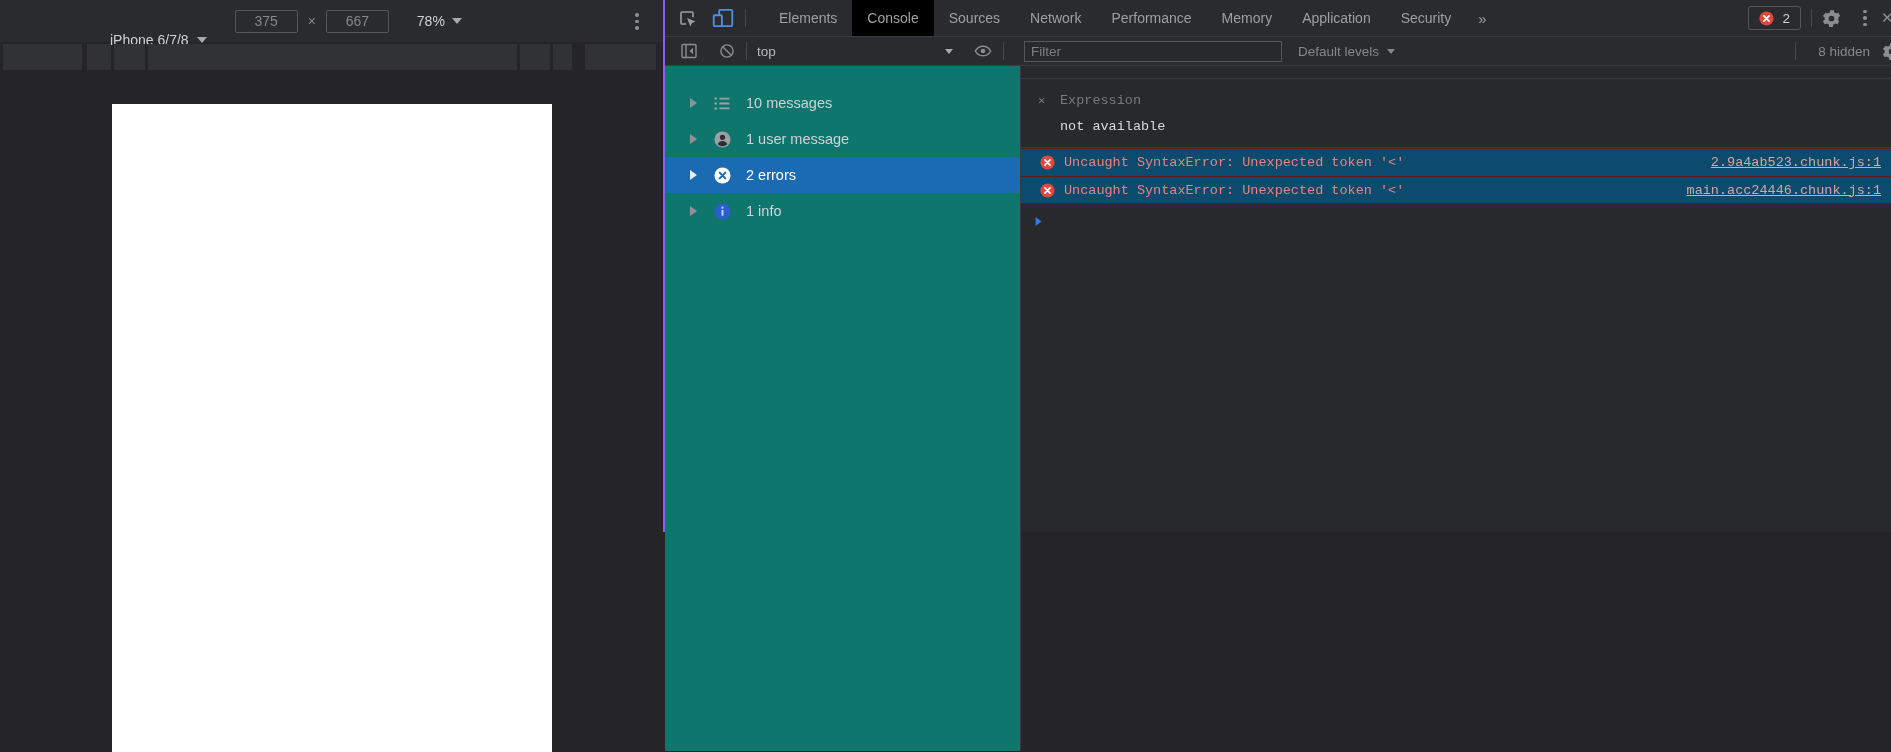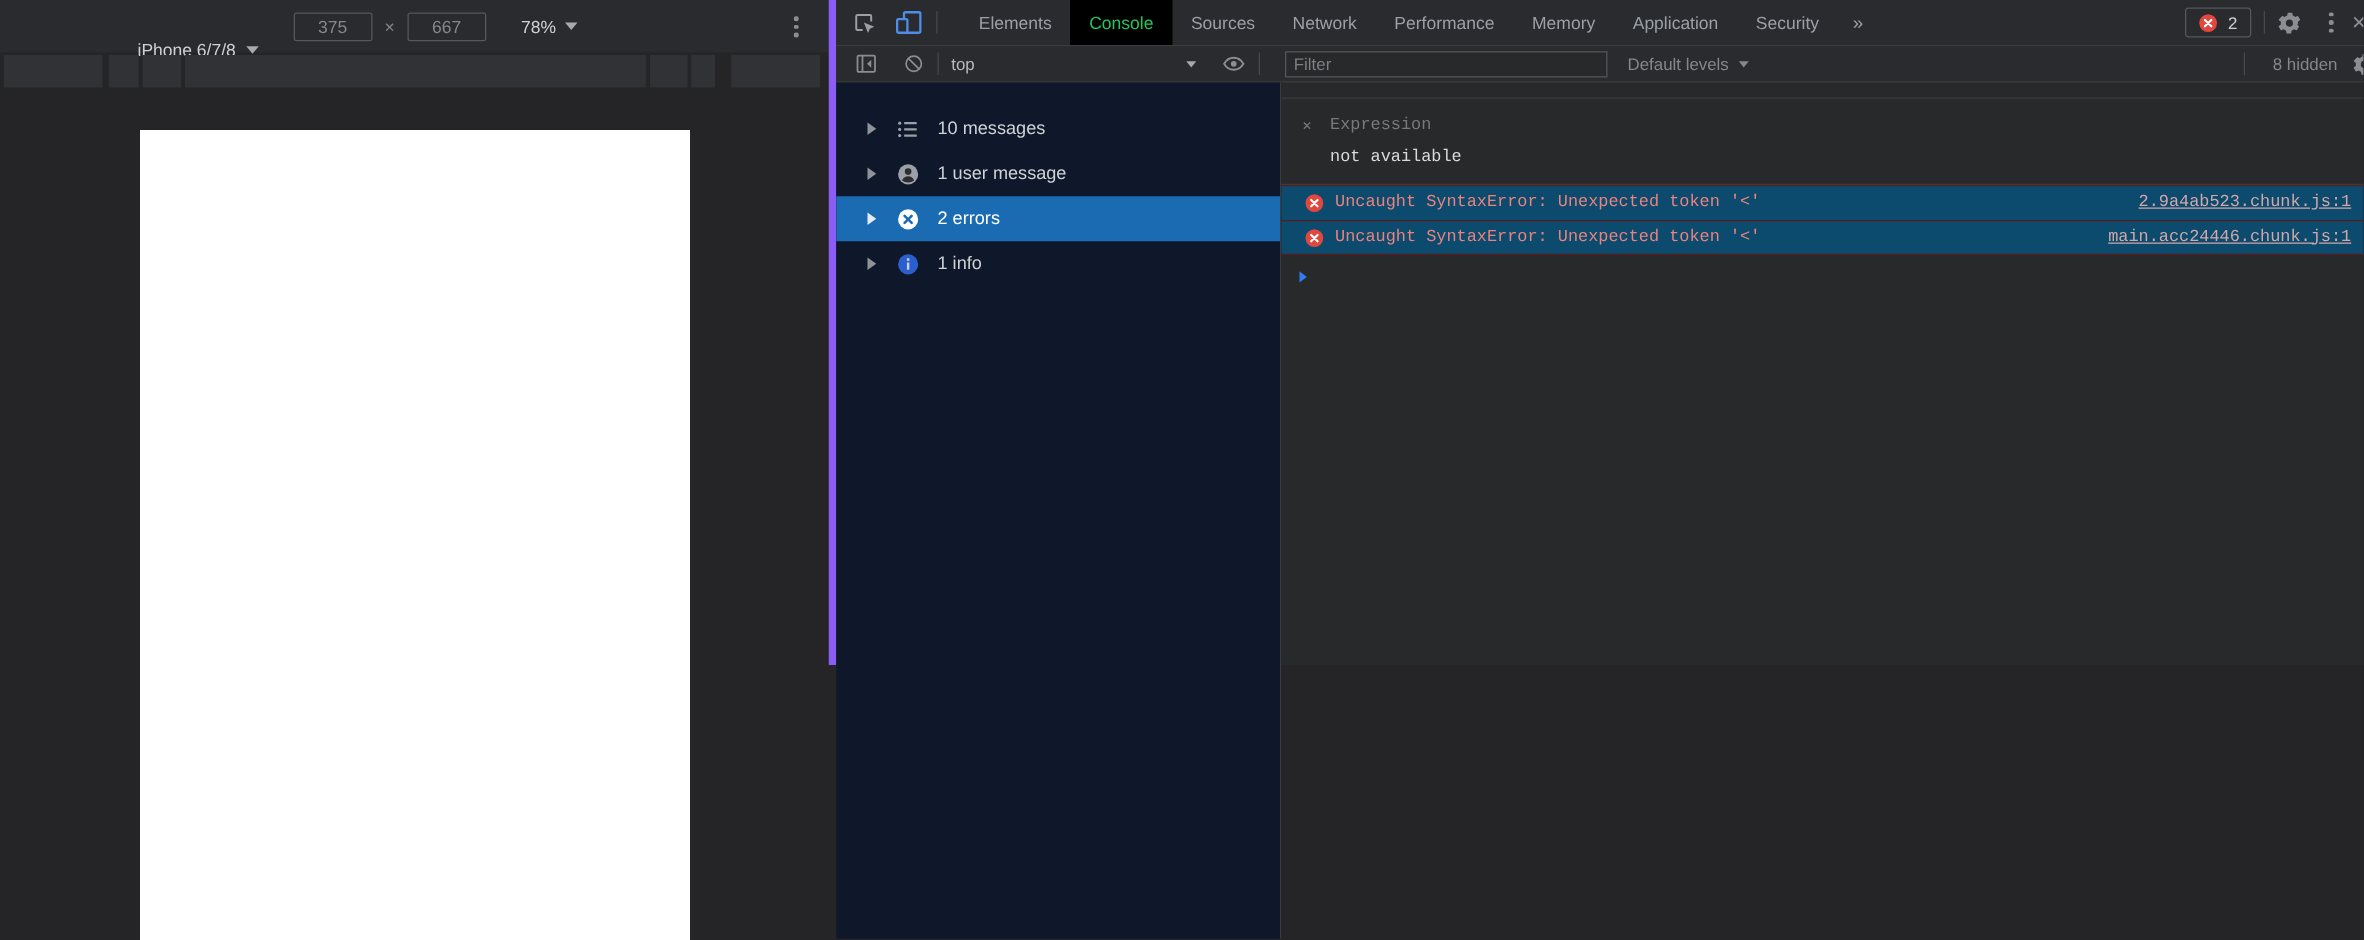--- a/index.html
+++ b/index.html
@@ -24,30 +24,30 @@
   .kebab i { width:3.5px; height:3.5px; border-radius:50%; background:#8a8d92; display:block; }
   .device-toolbar .kebab { right:24px; top:13px; }
 
   .ruler-strip { position:absolute; left:0; top:44px; width:663px; height:26px; }
   .ruler-seg { position:absolute; top:0; height:26px; background:#313236; }
 
   .device-page { position:absolute; left:112px; top:104px; width:440px; height:648px; background:#ffffff; }
 
   
   .right-pane { position:absolute; left:663px; top:0; width:1228px; height:532px;
-                background:#28292b; border-left:6px solid #8b5cf6; }
+                background:#28292b; border-left:2px solid #8b5cf6; }
 
   
   .tab-bar { height:37px; background:#2a2b2e; border-bottom:1px solid #3c3d40;
              display:flex; align-items:center; padding-left:12px; overflow:hidden; }
   .icon-btn { display:flex; align-items:center; justify-content:center; cursor:pointer; }
   .vsep { width:1px; height:18px; background:#47484b; margin:0 10px; }
   .tabs { display:flex; align-items:stretch; height:37px; margin-left:8px; }
   .tab { display:flex; align-items:center; padding:0 15px; color:#9aa0a6; font-size:14px; cursor:pointer; }
-  .tab.active { background:#000000; color:#22c55e; }
+  .tab.active { background:#000000; color:#a3a3a3; }
   .tab-overflow { color:#9aa0a6; font-size:15px; padding:0 12px; cursor:pointer; }
   .tabbar-right { margin-left:auto; display:flex; align-items:center; padding-right:0; }
   .err-badge { display:flex; align-items:center; gap:8px; border:1px solid #56575b; border-radius:3px;
                height:24px; padding:0 10px; cursor:pointer; }
   .err-badge span { color:#cfd1d5; font-size:13.5px; }
   .partial-close { color:#8a8d92; font-size:15px; width:10px; overflow:hidden; margin-left:14px; }
 
   
   .console-toolbar { height:29px; background:#2a2b2e; border-bottom:1px solid #3c3d40;
                      display:flex; align-items:center; padding-left:14px; overflow:hidden; }
@@ -58,21 +58,21 @@
                   font-family:"Liberation Sans", sans-serif; }
   .filter-input::placeholder { color:#7d7f84; }
   .levels { display:flex; align-items:center; gap:8px; color:#85878b; font-size:13.5px; margin-left:16px; cursor:pointer; }
   .levels .caret-down { border-left-width:4.5px; border-right-width:4.5px; border-top-width:5.5px; border-top-color:#85878b; }
   .toolbar-spacer { flex:1; }
   .hidden-count { color:#85878b; font-size:13.5px; margin:0 12px 0 12px; }
   .partial-gear { width:9px; overflow:hidden; display:flex; align-items:center; }
 
   
   .console-body { display:flex; height:685px; }
-  .console-sidebar { width:356px; background:#0f172a; border-right:1px solid #3a3b3e; padding-top:19px; }
+  .console-sidebar { width:356px; background:#0f766e; border-right:1px solid #3a3b3e; padding-top:19px; }
   .side-item { height:36px; display:flex; align-items:center; padding-left:25px; cursor:pointer;
                color:#cfd2d6; font-size:14.5px; }
   .side-item .tri { width:0; height:0; border-top:5px solid transparent; border-bottom:5px solid transparent;
                     border-left:7px solid #8f9398; margin-right:16px; }
   .side-item .s-icon { width:19px; height:19px; margin-right:14px; display:flex; align-items:center; justify-content:center; }
   .side-item.selected { background:#1b6bb2; color:#ffffff; }
   .side-item.selected .tri { border-left-color:#e8eaed; }
 
   .console-main { flex:1; font-family:"Liberation Mono", monospace; font-size:13.5px; overflow:hidden; }
   .expr-block { margin-top:12px; border-top:1px solid #3a3b3e; border-bottom:1px solid #3a3b3e; padding:8px 0; }

